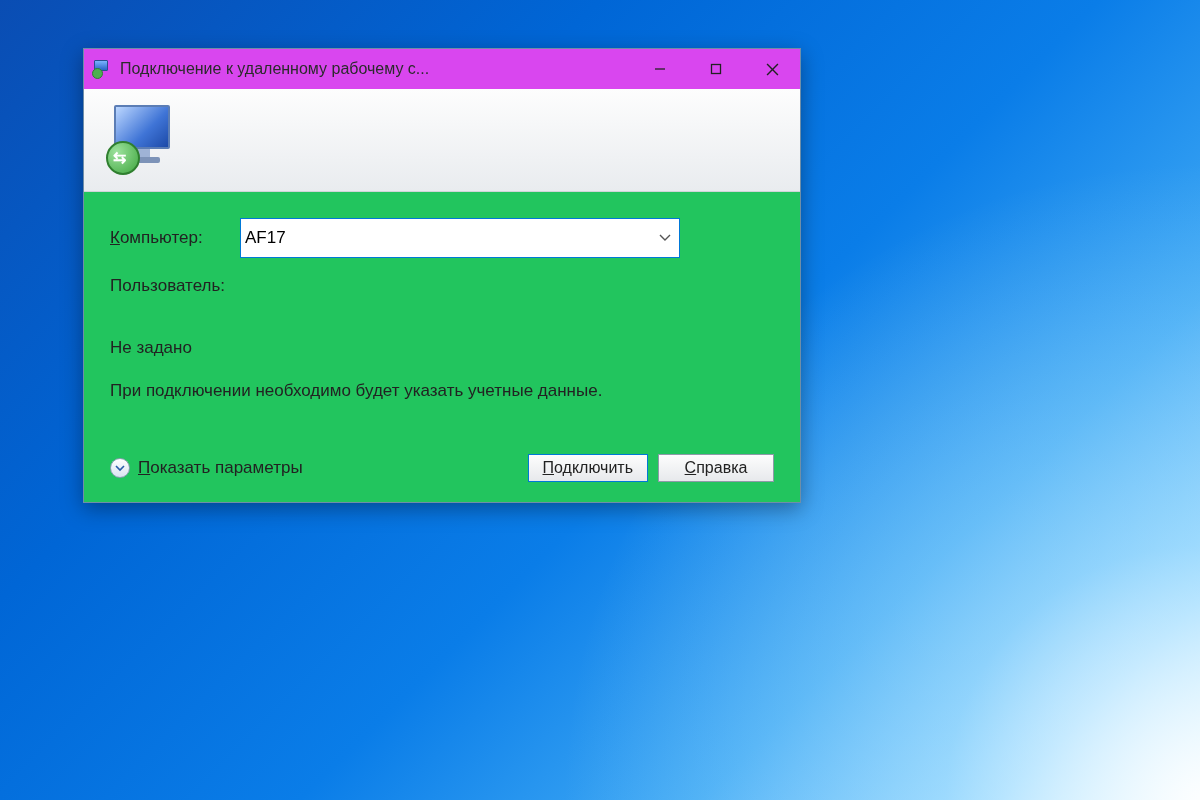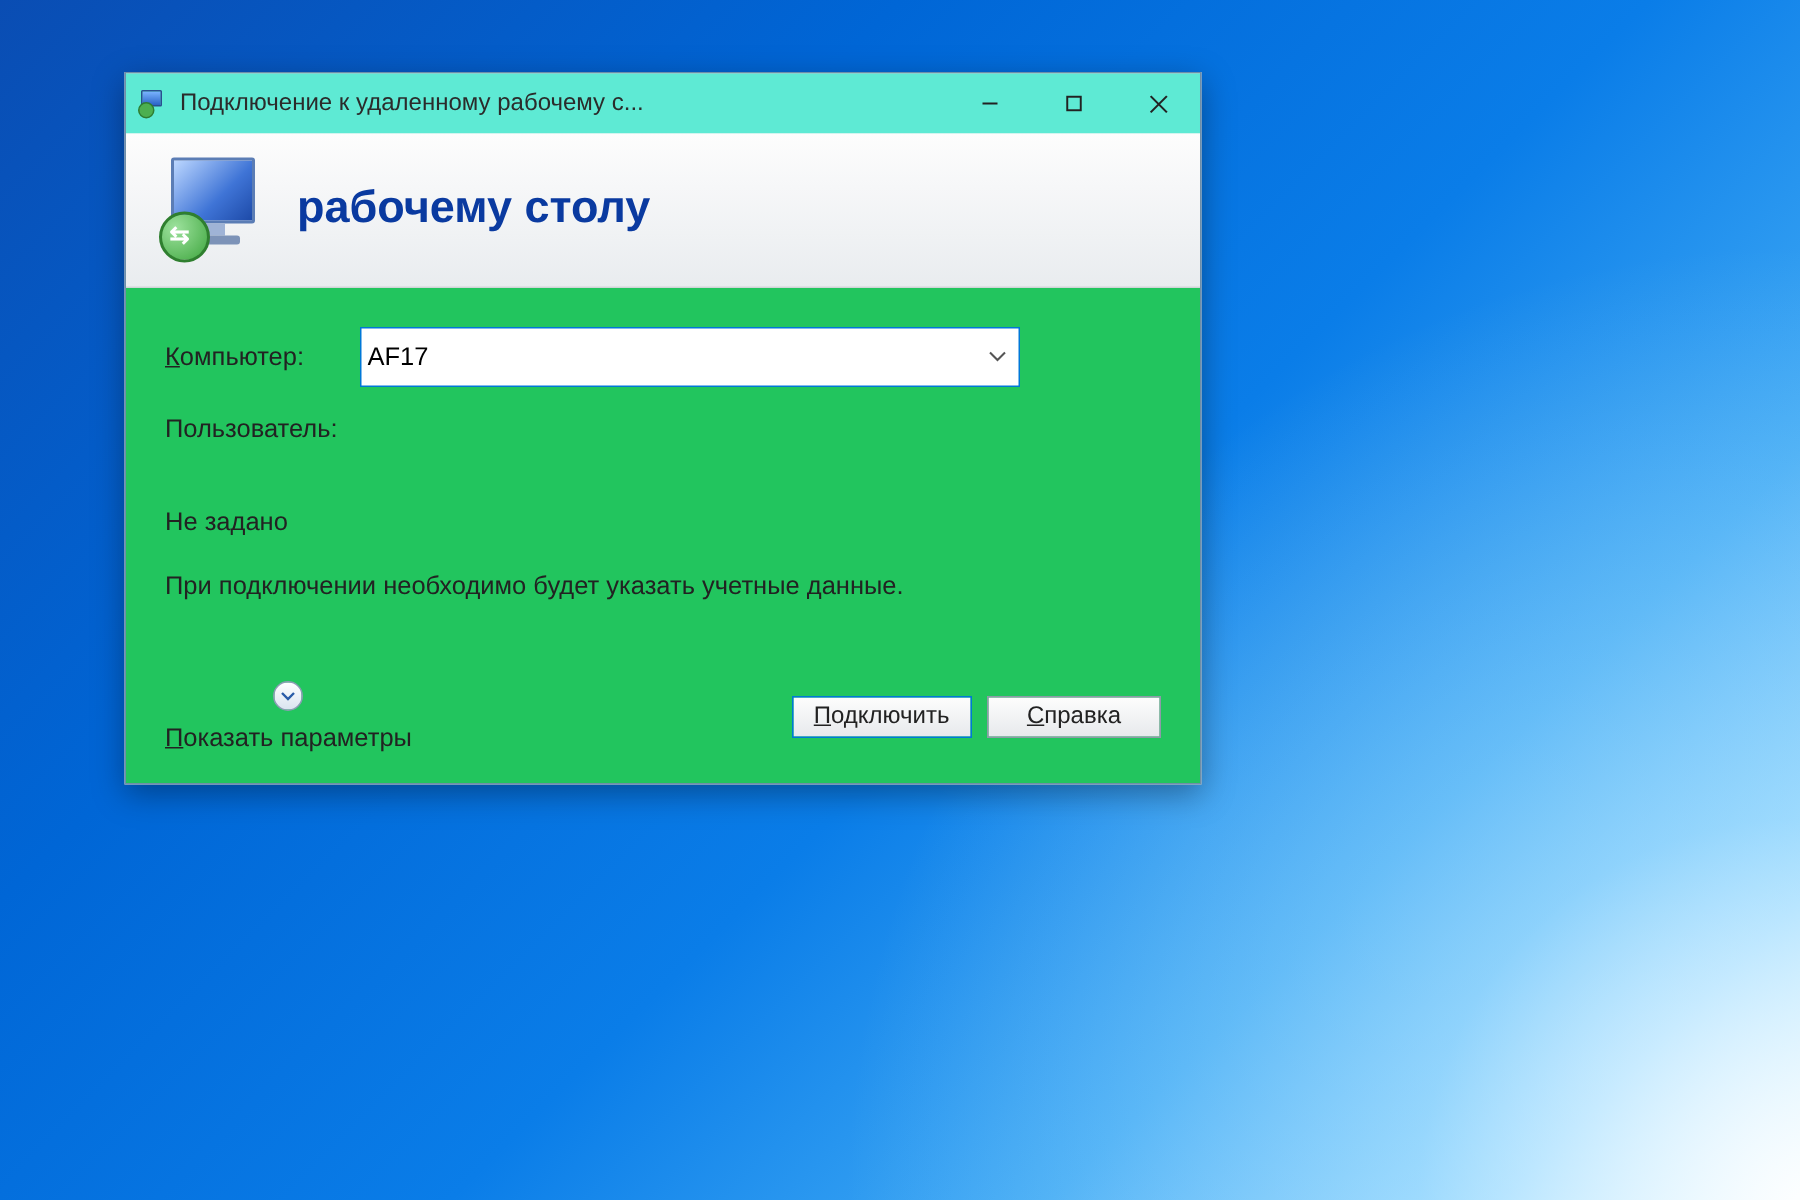--- a/index.html
+++ b/index.html
@@ -16,21 +16,21 @@
   pointer-events: none;
 }
 .window {
   position: absolute; left: 83px; top: 48px;
   width: 718px; background: #f0f0f0;
   border: 1px solid #6f8ea8;
   box-shadow: 0 6px 20px rgba(0,0,0,0.35);
   display: flex; flex-direction: column;
 }
 .titlebar {
-  height: 40px; background: #5eead4;
+  height: 40px; background: #d946ef;
   display: flex; align-items: center;
   padding-left: 8px;
 }
 .titlebar-icon { width: 20px; height: 20px; margin-right: 8px; position: relative; }
 .titlebar-icon .mon { position:absolute; left:2px; top:1px; width:14px; height:11px; background:linear-gradient(#7ab4ff,#2a63c7); border:1px solid #2a4f8f; border-radius:1px;}
 .titlebar-icon .dot { position:absolute; left:0; bottom:0; width:11px; height:11px; background:#4caf50; border-radius:50%; border:1px solid #2e7d32;}
 .title-text { font-size: 16px; color: #2b2b2b; flex: 1; white-space: nowrap; overflow: hidden; }
 .win-controls { display: flex; height: 100%; }
 .win-btn { width: 56px; display:flex; align-items:center; justify-content:center; font-size:14px; color:#222; cursor:default; }
 
@@ -67,21 +67,21 @@
   flex:1; height:40px; max-width:440px;
   border:1px solid #0078d7; background:#fff;
   display:flex; align-items:center; padding:0 4px;
 }
 .combo input { border:none; outline:none; flex:1; font-size:17px; font-family:inherit; background:transparent; }
 .combo .chev { font-size:12px; color:#555; padding:0 4px; cursor:default; }
 .user-row { display:flex; gap:42px; font-size:17px; color:#222; margin-bottom:20px;flex-direction:column; }
 .info-text { font-size:17px; color:#222; line-height:1.5; margin-bottom:46px; max-width:520px; }
 
 .footer { display:flex; align-items:center; gap:10px; padding-top:4px; }
-.expand-toggle { display:flex; align-items:center; gap:8px; cursor:default; font-size:17px; color:#222;flex-direction:column; }
+.expand-toggle { display:flex; align-items:center; gap:8px; cursor:default; font-size:17px; color:#222; }
 .expand-icon {
   width:20px; height:20px; border:1px solid #8a9db3; border-radius:50%;
   background:linear-gradient(#fff,#d9e4f0);
   display:flex; align-items:center; justify-content:center;
 }
 .expand-icon svg { width:10px; height:10px; }
 .spacer { flex:1; }
 .btn {
   min-width:116px; height:28px; border:1px solid #8d9aa8;
   background:linear-gradient(#fdfdfd,#e7e9ec);
@@ -125,21 +125,20 @@
 
   <div class="banner">
     <div class="app-icon">
       <div class="monitor"></div>
         <div class="stand"></div>
         <div class="base"></div>
       <div class="badge"></div>
         <div class="arrows">⇆</div>
     </div>
     <div class="banner-text">
-      <div class="line2">рабочему столу</div>
     </div>
   </div>
 
   <div class="body-area">
 
     <div class="row">
       <div class="label"><span class="underline-char">К</span><span>омпьютер:</span></div>
       <div class="combo">
         <input type="text" value="AF17" style="">
         <span class="chev">

